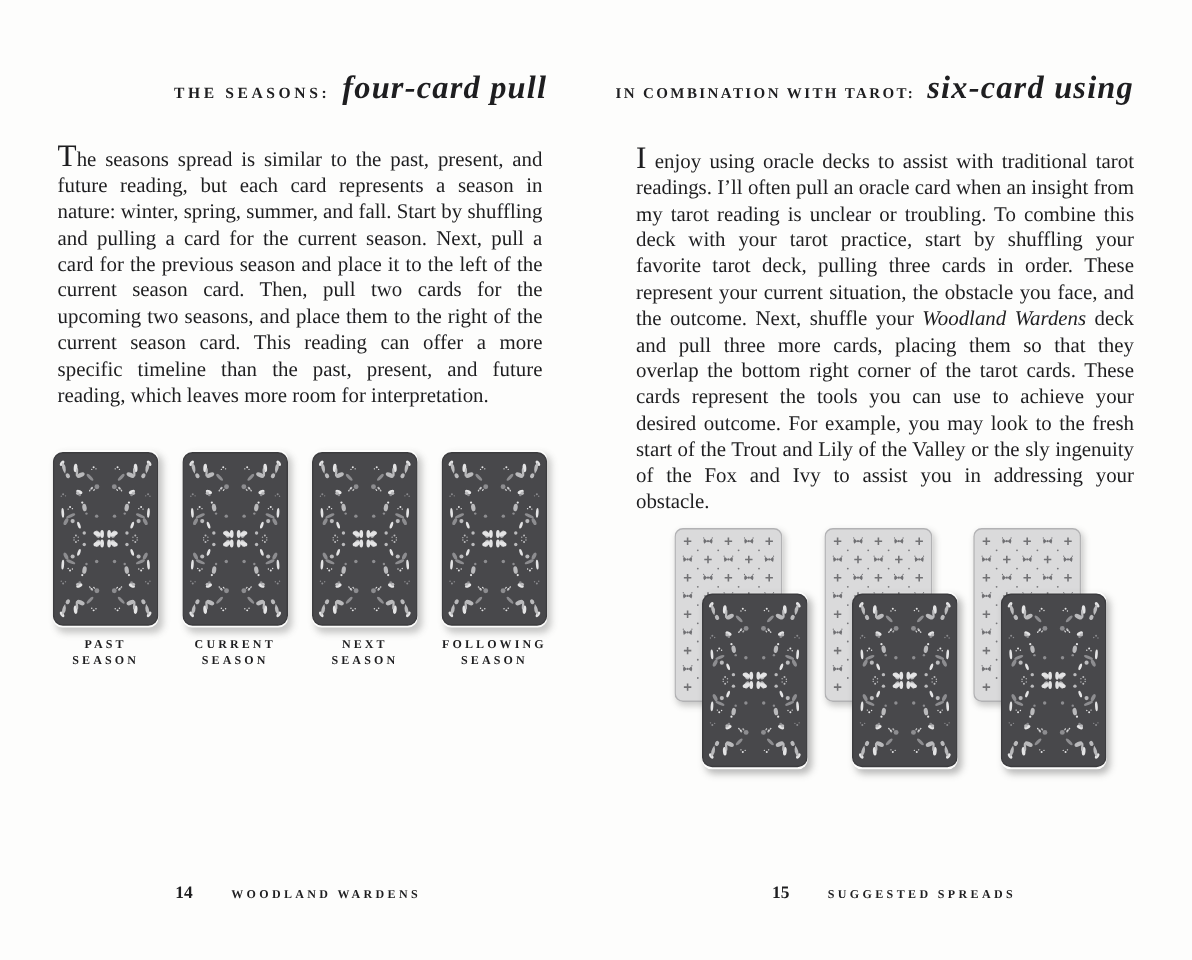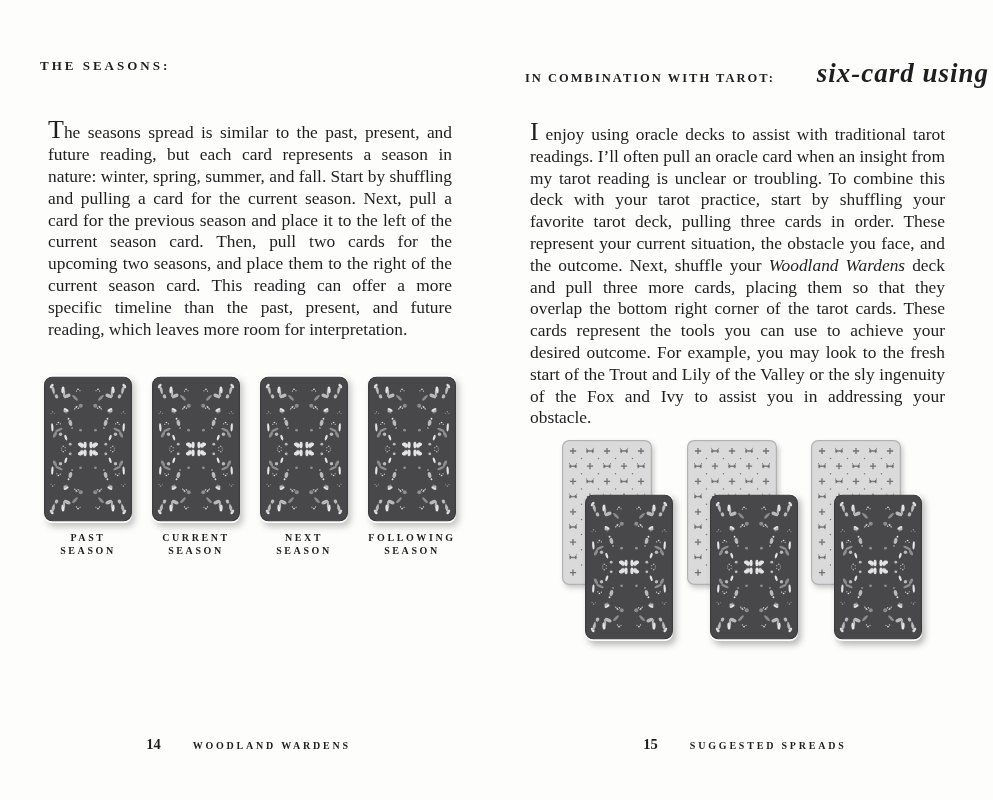--- a/index.html
+++ b/index.html
@@ -8,25 +8,25 @@
     background:#fdfdfc;
     font-family:"Liberation Serif", serif;
     color:#1e1e20;
   }
   .page{position:absolute;top:0;height:800px;}
   #left-page{left:0;width:497px;}
   #right-page{left:497px;width:496px;}
 
   
   .page-header{
-    position:absolute;display:flex;align-items:baseline;justify-content:flex-start;
+    position:absolute;display:flex;align-items:baseline;justify-content:flex-end;
     white-space:nowrap;
   }
   #left-page .page-header{left:40px;top:58px;width:416px;}
-  #right-page .page-header{left:28px;top:58px;width:420px;gap:32px;}
+  #right-page .page-header{left:28px;top:58px;width:420px;}
   .kicker{
     font-size:13px;font-weight:700;letter-spacing:3px;
   }
   #right-page .kicker{font-size:12.5px;letter-spacing:2px;}
   .script-title{
     font-style:italic;font-weight:700;font-size:27px;letter-spacing:1px;
     margin-left:10px;
   }
 
   
@@ -72,20 +72,21 @@
   #right-page .page-footer{left:0;}
   .page-number{font-size:14.5px;font-weight:700;}
   .footer-section{font-size:10px;font-weight:700;letter-spacing:2.8px;}
 </style>
 </head>
 <body>
 
 <div class="page" id="left-page">
   <div class="page-header">
     <span class="kicker">THE SEASONS:</span>
+    <span class="script-title">four-card pull</span>
   </div>
 
   <p class="body-copy"><span class="initial">T</span><span>he seasons spread is similar to the past, present, and future reading, but each card represents a season in nature: winter, spring, summer, and fall. Start by shuffling and pulling a card for the current season. Next, pull a card for the previous season and place it to the left of the current season card. Then, pull two cards for the upcoming two seasons, and place them to the right of the current season card. This reading can offer a more specific timeline than the past, present, and future reading, which leaves more room for interpretation.</span></p>
 
   <div class="card-grid">
     <div class="card-col">
       <div class="card-shadow">
         <svg class="dark-back" viewBox="0 0 90 148">
             <rect x="0.6" y="0.6" width="88.8" height="146.8" rx="8" fill="#48484b" stroke="#3c3c3f" stroke-width="1.2"></rect>
             <g>

